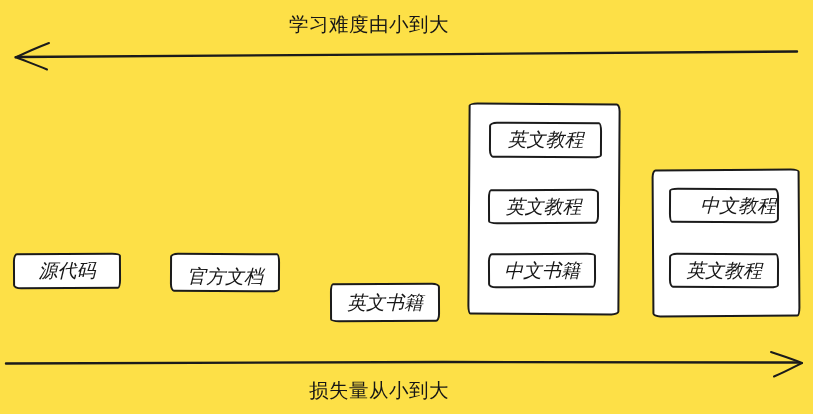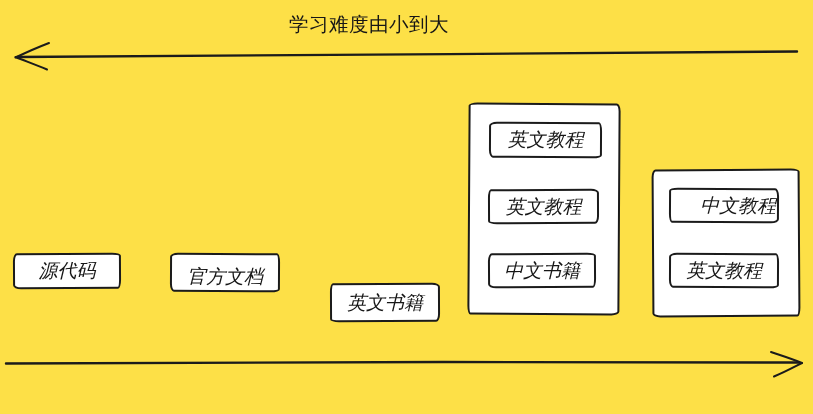--- a/index.html
+++ b/index.html
@@ -119,14 +119,15 @@
   <div class="group g-two r1"></div>
 
   <div class="node n-cntut r4">
     <span class="node-label">中文教程</span>
   </div>
 
   <div class="node n-cnblog r2">
     <span class="node-label">英文教程</span>
   </div>
 
+  <div class="axis-label bottom-label">损失量从小到大</div>
 
 </div>
 
 </body></html>

